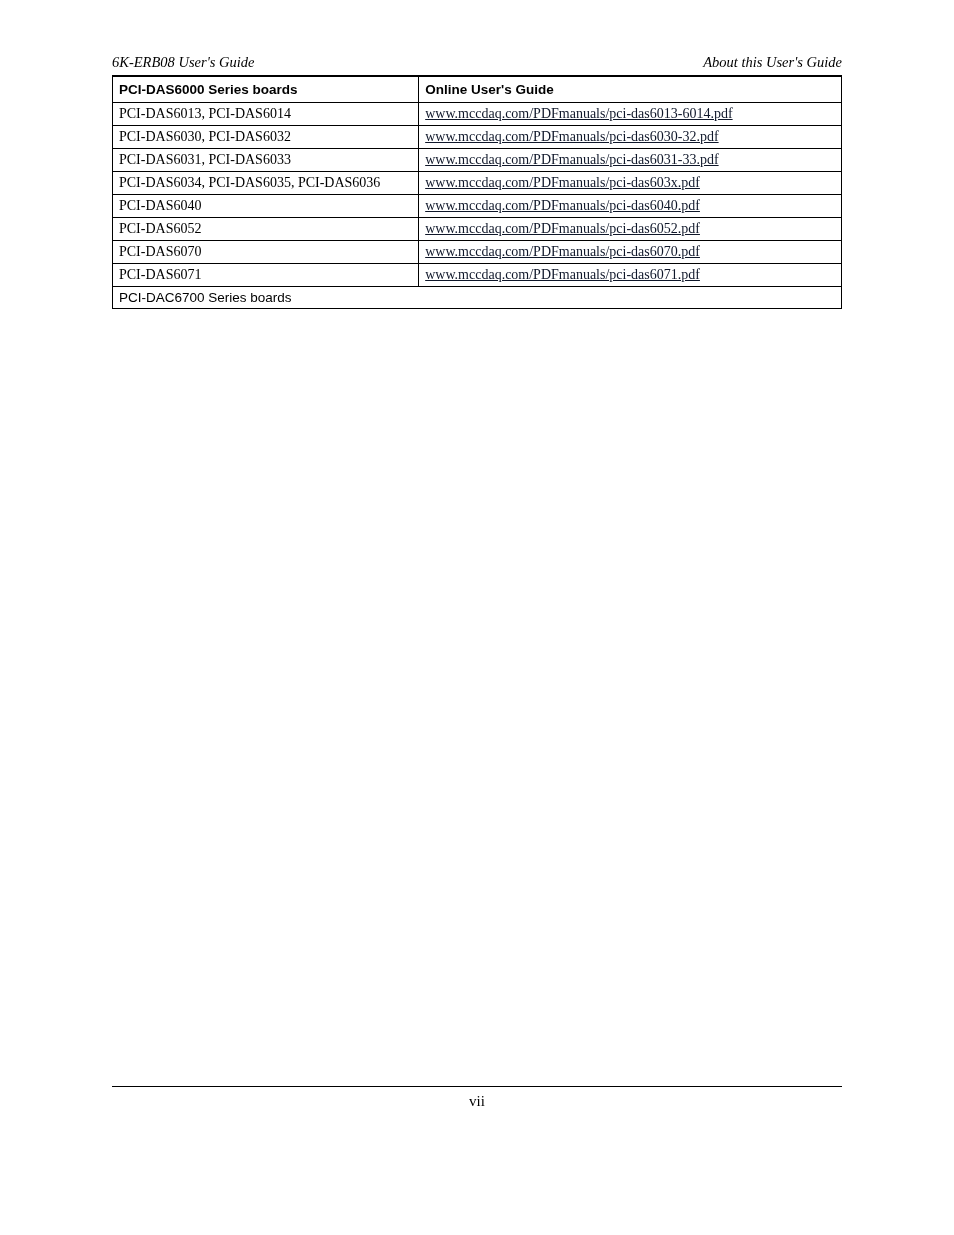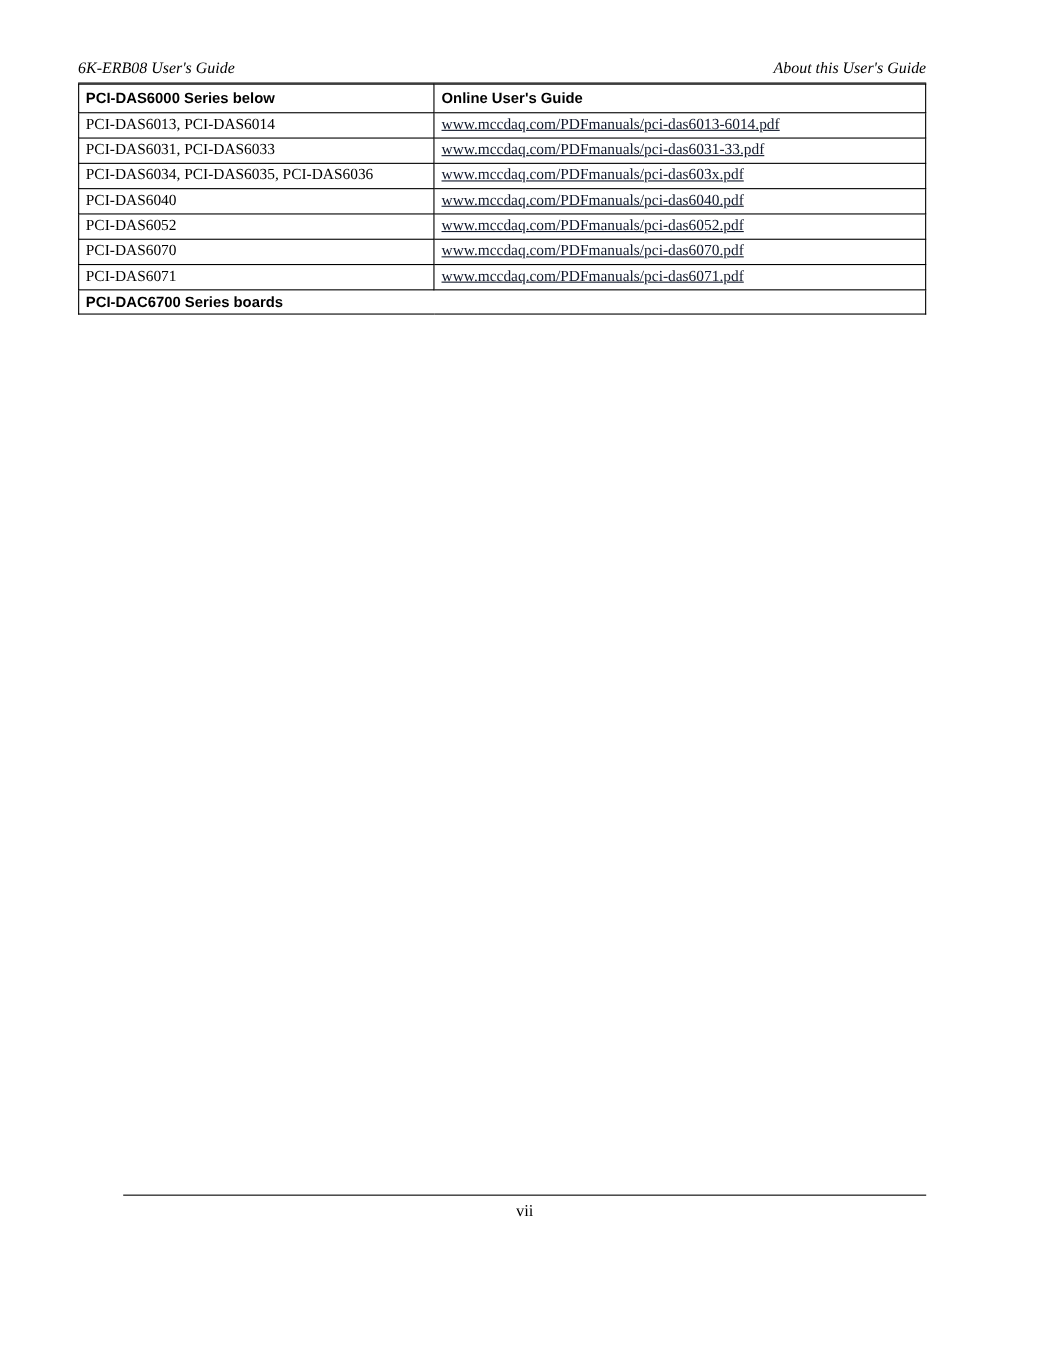--- a/index.html
+++ b/index.html
@@ -6,21 +6,21 @@
     margin: 0;
     padding: 0;
     background: #fff;
     font-family: "Times New Roman", Times, serif;
     color: #000;
   }
   .page {
     width: 954px;
     height: 1156px;
     box-sizing: border-box;
-    padding: 54px 112px 40px 71px;
+    padding: 54px 112px 40px 112px;
     position: relative;
   }
   .header-row {
     display: flex;
     justify-content: space-between;
     font-style: italic;
     font-size: 14.5px;
     padding-bottom: 4px;
     border-bottom: 1px solid #000;
   }
@@ -43,21 +43,21 @@
     padding: 5px 6px 5px 6px;
     font-size: 13.5px;
   }
   td {
     padding: 3px 6px 3px 6px;
     vertical-align: top;
     margin-top: 40px;
   }
   .section-row td, .section-row th {
     font-family: Arial, Helvetica, sans-serif;
-    font-weight: bold;
+    font-weight: normal;
     font-size: 13.5px;
   }
   a.pdf-link {
     color: #0f172a;
     text-decoration: underline;
   }
   .footer {
     position: absolute;
     left: 112px;
     right: 112px;
@@ -81,27 +81,31 @@
   </div>
 
 
   <table>
     <colgroup>
       <col class="col-board">
       <col class="col-link">
     </colgroup>
     <tbody>
         <tr>
-      <th>PCI-DAS6000 Series below</th>
+      <th>PCI-DAS6000 Series boards</th>
       <th>Online User's Guide</th>
     </tr>
 
     <tr>
       <td>PCI-DAS6013, PCI-DAS6014</td>
       <td><a class="pdf-link" href="#">www.mccdaq.com/PDFmanuals/pci-das6013-6014.pdf</a></td>
+    </tr>
+    <tr>
+      <td>PCI-DAS6030, PCI-DAS6032</td>
+      <td><a class="pdf-link" href="#">www.mccdaq.com/PDFmanuals/pci-das6030-32.pdf</a></td>
     </tr>
     <tr>
       <td>PCI-DAS6031, PCI-DAS6033</td>
       <td><a class="pdf-link" href="#">www.mccdaq.com/PDFmanuals/pci-das6031-33.pdf</a></td>
     </tr>
     <tr>
       <td>PCI-DAS6034, PCI-DAS6035, PCI-DAS6036</td>
       <td><a class="pdf-link" href="#">www.mccdaq.com/PDFmanuals/pci-das603x.pdf</a></td>
     </tr>
     <tr>

